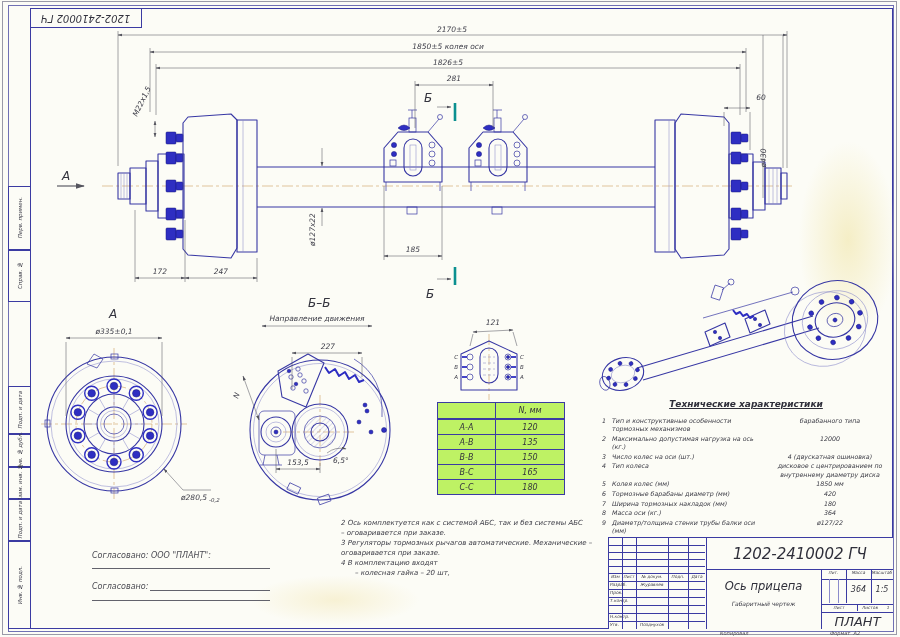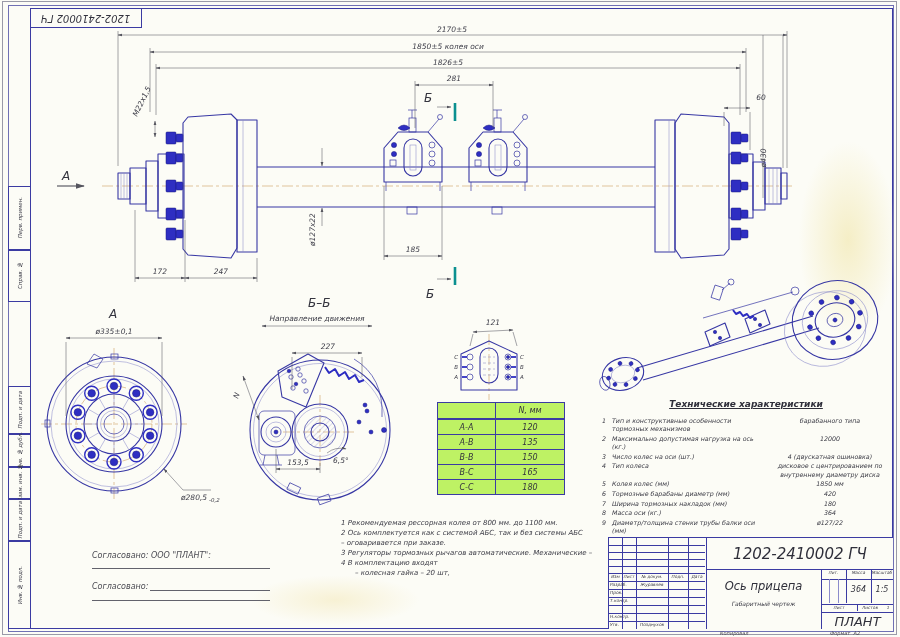--- a/index.html
+++ b/index.html
@@ -542,24 +542,24 @@
         <span class="spec-value">364</span>
       </div>
     <div class="spec-row">
         <span class="spec-n">9</span>
         <span class="spec-label">Диаметр/толщина стенки трубы балки оси (мм)</span>
         <span class="spec-value">ø127/22</span>
       </div>
   </div>
 
   <div class="notes">
-    <div>1 Рекомендуемая рессорная колея от 800 мм. до 1100 мм.</div>
     <div>2 Ось комплектуется как с системой АБС, так и без системы АБС</div>
     <div>– оговаривается при заказе.</div>
     <div>3 Регуляторы тормозных рычагов автоматические. Механические –</div>
+    <div>оговаривается при заказе.</div>
     <div>4 В комплектацию входят</div>
     <div class="note-sub">– колесная гайка – 20 шт,</div>
   </div>
 
   <div class="approvals">
     <div>Согласовано: ООО "ПЛАНТ":</div>
     <div class="app-u1"></div>
     <div class="app-row">
       <span>Согласовано:</span>
       <span class="app-u2"></span>

